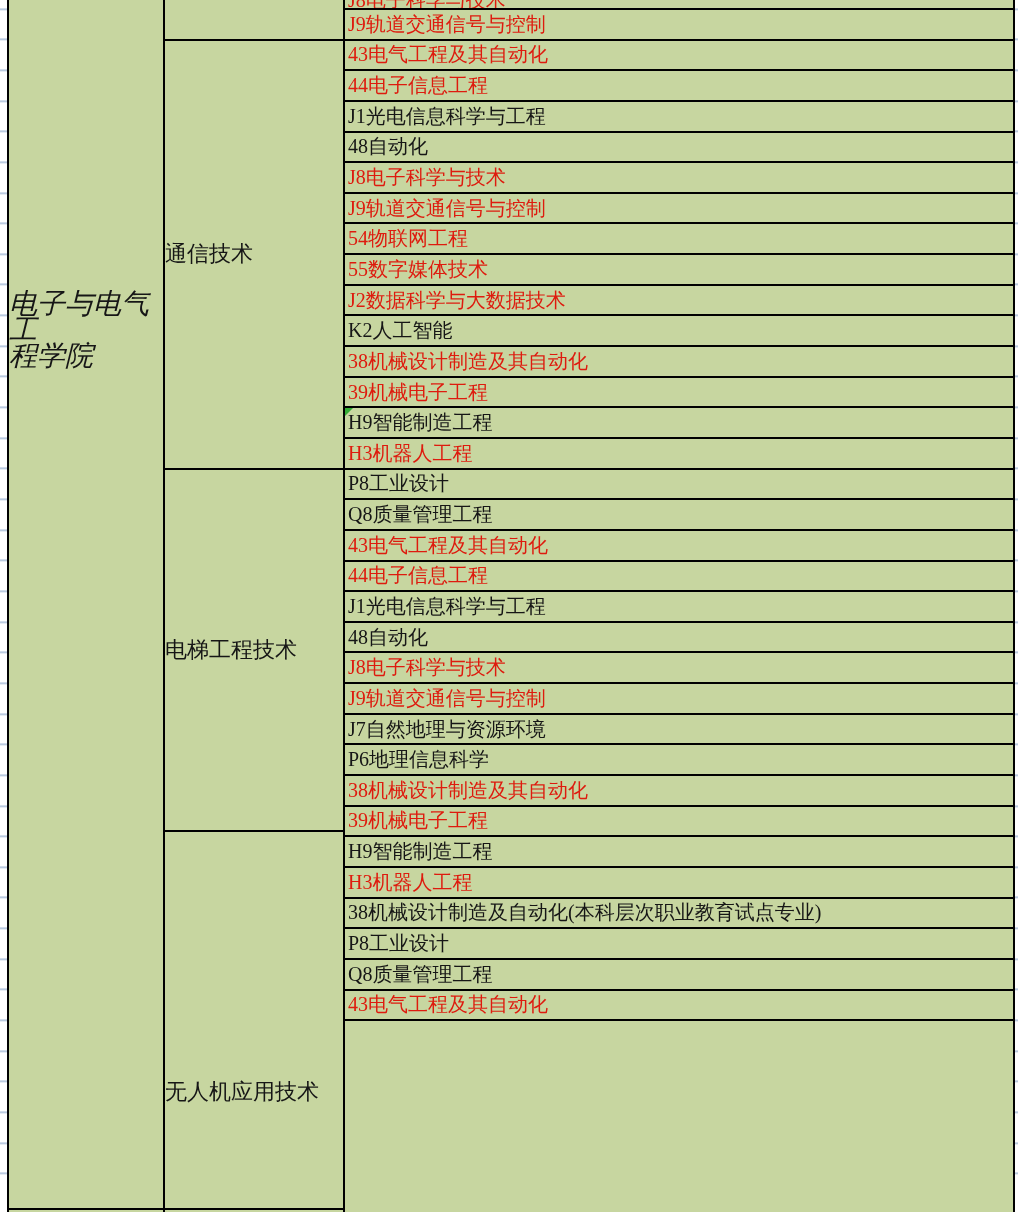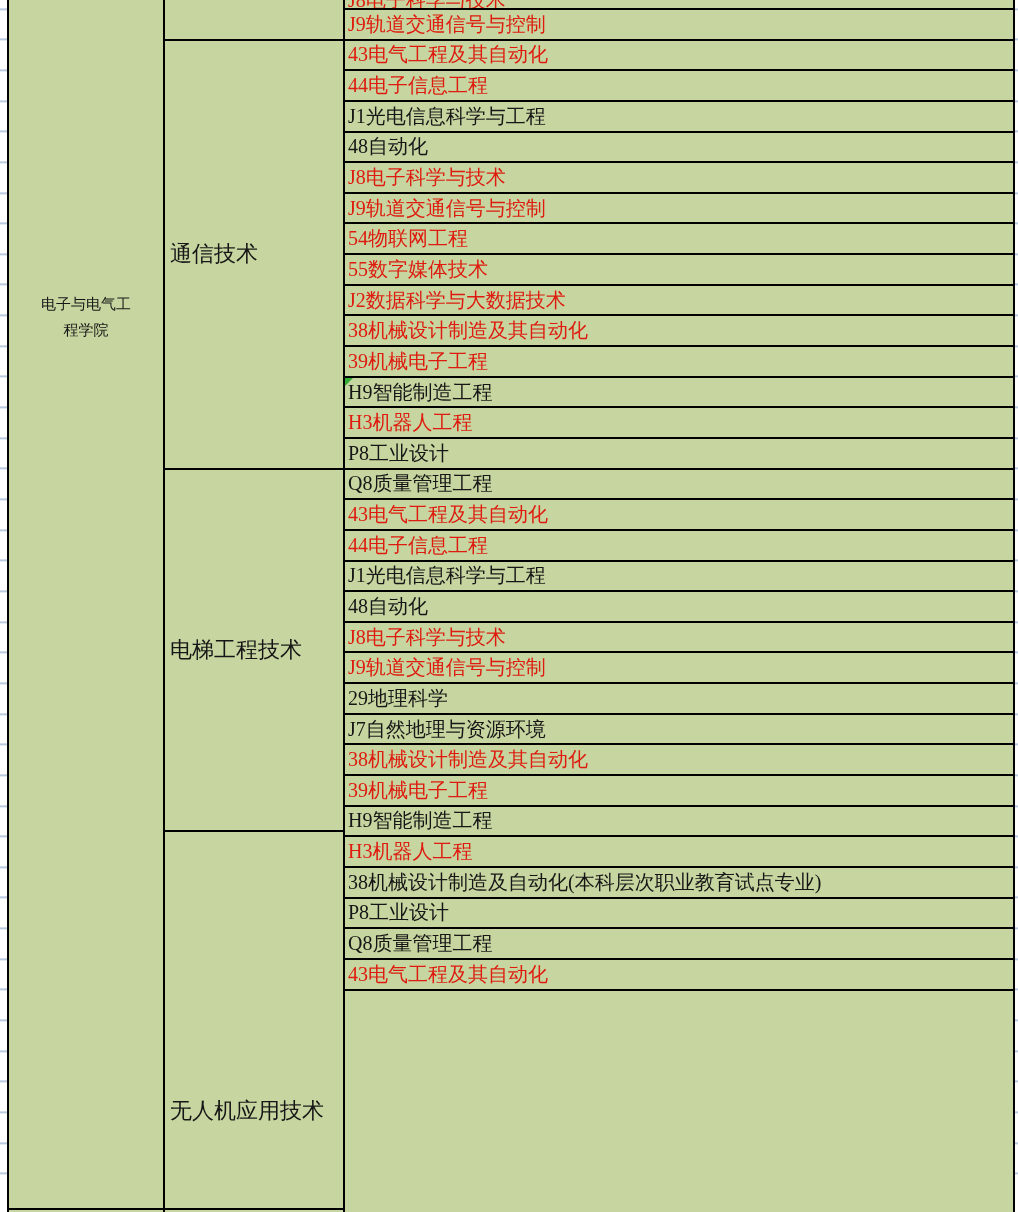--- a/index.html
+++ b/index.html
@@ -42,48 +42,48 @@
 
   .col-college {
     width: 158px;
     border-left: 2px solid var(--grid);
     border-right: 2px solid var(--grid);
   }
   .college-name {
     position: absolute;
     top: 291px; left: 0;
     width: 100%;
-    text-align: center;
-    font-size: 15px;
+    text-align: left;
+    font-size: 28px;
     line-height: 26px;
     color: var(--black-text);
+    font-style: italic;
   }
 
   .col-category {
     width: 180px;
     border-right: 2px solid var(--grid);
     display: flex;
     flex-direction: column;
   }
   .cat-sec { position: relative; width: 100%; }
   .cat-sec.sec0 { height: 40.65px; border-bottom: 2px solid var(--grid); }
   .cat-sec.sec1 { height: 429.1px; border-bottom: 2px solid var(--grid);
                   display: flex; align-items: center; }
   .cat-sec.sec2 { height: 362px; border-bottom: 2px solid var(--grid);
                   display: flex; align-items: center; }
   .cat-sec.sec3 { flex: 1; }
   .cat-label {
-    padding-left: 5px;
     font-size: 22px;
     color: var(--black-text);
     white-space: nowrap;
   }
   .cat-sec.sec3 .cat-label {
     position: absolute;
-    top: 264px; left: 0;
+    top: 245px; left: 0;
   }
 
   .col-majors {
     width: 670px;
     border-right: 2px solid var(--grid);
     display: flex;
     flex-direction: column;
   }
   .row {
     position: relative;
@@ -172,20 +172,23 @@
       </div>
       <div class="row red">
         <span class="txt">54物联网工程</span>
       </div>
       <div class="row red">
         <span class="txt">55数字媒体技术</span>
       </div>
       <div class="row red">
         <span class="txt">J2数据科学与大数据技术</span>
       </div>
+      <div class="row black">
+        <span class="txt">K2人工智能</span>
+      </div>
       <div class="row red">
         <span class="txt">38机械设计制造及其自动化</span>
       </div>
       <div class="row red">
         <span class="txt">39机械电子工程</span>
       </div>
       <div class="row black">
         <span class="txt">H9智能制造工程</span>
         <div class="corner-triangle"></div>
       </div>
@@ -210,24 +213,24 @@
       <div class="row black">
         <span class="txt">48自动化</span>
       </div>
       <div class="row red">
         <span class="txt">J8电子科学与技术</span>
       </div>
       <div class="row red">
         <span class="txt">J9轨道交通信号与控制</span>
       </div>
       <div class="row black">
-        <span class="txt">29地理科学</span>
-      </div>
-      <div class="row black">
         <span class="txt">J7自然地理与资源环境</span>
+      </div>
+      <div class="row black">
+        <span class="txt">P6地理信息科学</span>
       </div>
       <div class="row red">
         <span class="txt">38机械设计制造及其自动化</span>
       </div>
       <div class="row red">
         <span class="txt">39机械电子工程</span>
       </div>
       <div class="row black">
         <span class="txt">H9智能制造工程</span>
       </div>

